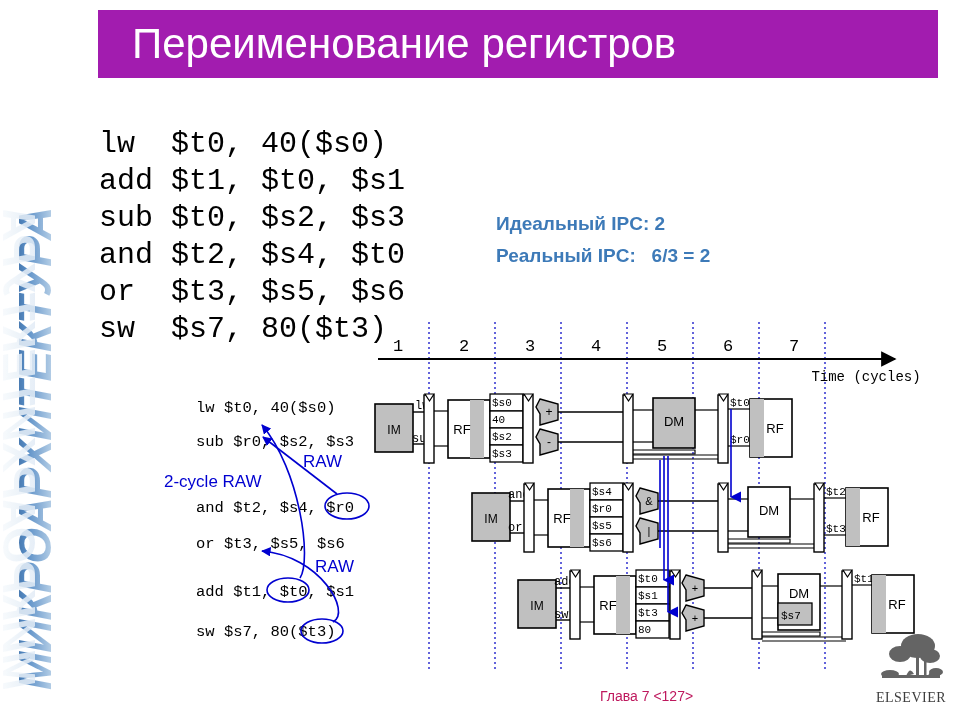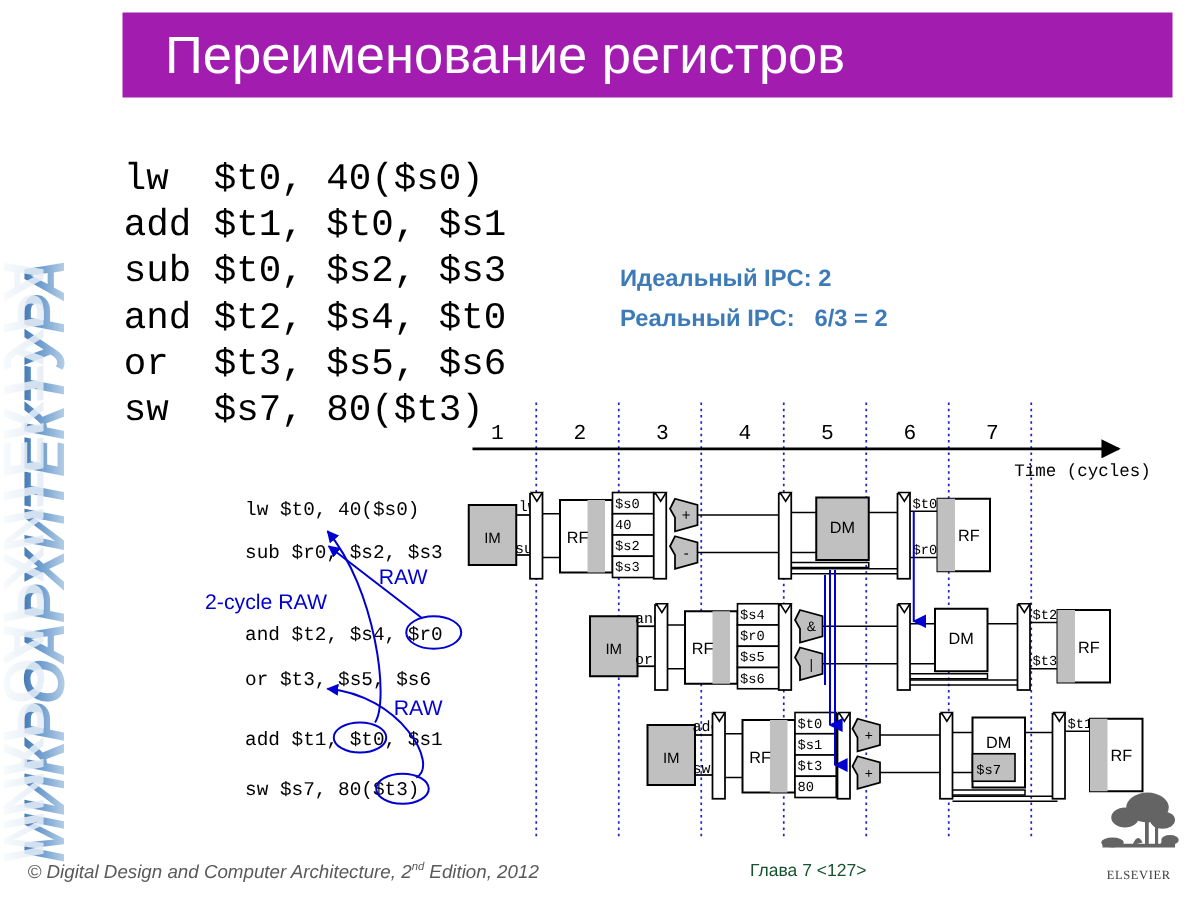--- a/index.html
+++ b/index.html
@@ -71,29 +71,29 @@
   .figure{position:absolute;left:0;top:0;width:960px;height:720px;}
 
   
   .footer-copy{
     position:absolute;left:22px;top:688px;
     font-style:italic;font-size:15px;color:#5a5a5a;white-space:nowrap;
   }
   .footer-copy sup{font-size:9px;}
   .footer-page{
     position:absolute;left:600px;top:688px;
-    font-size:14px;color:#14532d;white-space:nowrap;
+    font-size:14px;color:#be185d;white-space:nowrap;
   }
   .elsevier{
     position:absolute;left:872px;top:630px;width:78px;height:78px;
     text-align:center;
   }
   .elsevier .word{
     font-family:"Liberation Serif","DejaVu Serif",serif;
-    font-size:10px;letter-spacing:.5px;color:#3d3d3d;
+    font-size:14px;letter-spacing:.5px;color:#3d3d3d;
     position:absolute;left:0;bottom:2px;width:78px;
   }
 </style>
 </head>
 <body>
 
 <div class="slide">
 
   <div class="sidebar">
     <div class="band-txt band-main">МИКРОАРХИТЕКТУРА</div>
@@ -356,21 +356,20 @@
     <g stroke="#0000d0" stroke-width="1.6" fill="none">
 
       <path d="M731,409 L731,497" marker-end="url(#bdown)"></path>
 
       <path d="M664,456 L664,580" marker-end="url(#bdown)"></path>
       <path d="M668,456 L668,612" marker-end="url(#bdown)"></path>
       <path d="M660,460 L660,548"></path>
     </g>
   </svg>
 
-  <div class="footer-copy"><span>© Digital Design and Computer Architecture, 2</span><sup>nd</sup><span> Edition, 2012</span></div>
   <div class="footer-page">Глава 7 &lt;127&gt;</div>
 
   <div class="elsevier">
     <svg width="78" height="60" viewBox="0 0 78 60">
       <g fill="#4a4a4a" opacity="0.85">
         <ellipse cx="46" cy="16" rx="17" ry="12"></ellipse>
         <ellipse cx="28" cy="24" rx="11" ry="8"></ellipse>
         <ellipse cx="58" cy="26" rx="10" ry="7"></ellipse>
         <rect x="44" y="24" width="3" height="22"></rect>
         <rect x="52" y="26" width="2.5" height="20"></rect>

